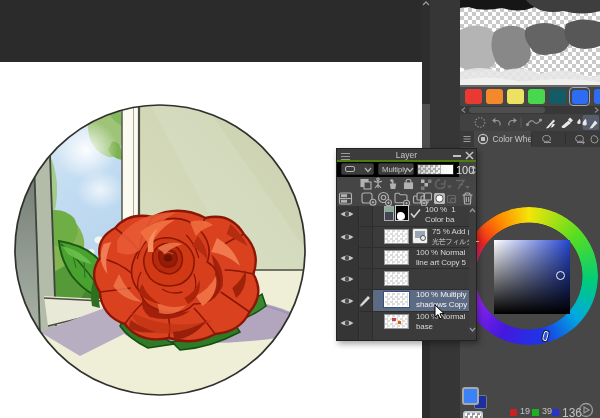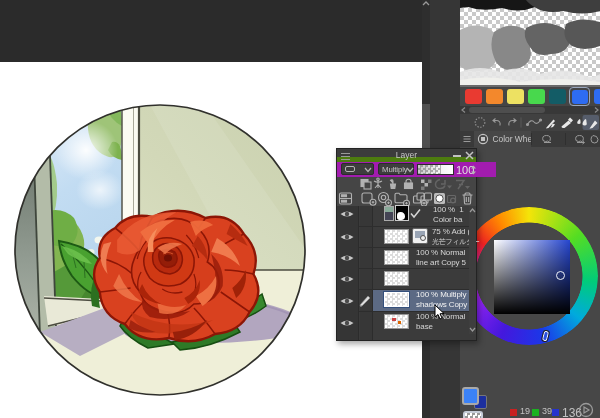--- a/index.html
+++ b/index.html
@@ -237,32 +237,32 @@
 <path d="M152 282 Q158 296 172 302 Q156 300 148 290 Z" fill="#ab2409"></path>
 <path d="M196 296 Q208 290 212 278 Q214 294 200 302 Z" fill="#ab2409"></path>
 <path d="M168 246 Q180 238 194 242 Q182 246 176 252 Z" fill="#f07a4e" opacity="0.85"></path>
 </g>
       </g>
 </g>
 <circle cx="160" cy="250" r="145" fill="none" stroke="#30302c" stroke-width="1.7"></circle>
 </svg>
 
 <div class="abs" id="layerpanel" style="left:336px;top:148px;width:141px;height:193px;background:#434343;border:1px solid #232323;box-shadow:2px 3px 6px rgba(0,0,0,0.35)">
-<div class="abs" style="left:0;top:0;width:139px;height:13px;background:#3c3c3c;border-bottom:5px solid #4d7c0f">
+<div class="abs" style="left:0;top:0;width:139px;height:13px;background:#3c3c3c;border-bottom:2px solid #4d7c0f">
 <svg class="abs" style="left:3px;top:2.5px" width="12" height="9">
         <path d="M1 1.5 H10 M1 4.5 H10 M1 7.5 H10" stroke="#9a9a9a" stroke-width="1.1"></path>
       </svg>
 <div class="abs" style="left:0;right:0;top:1px;text-align:center;color:#c8c8c8;font-size:8.5px">Layer</div>
 <div class="abs" style="left:116px;top:6px;width:8px;height:1.6px;background:#c2c2c2"></div>
 <svg class="abs" style="left:128px;top:2px" width="10" height="10">
         <path d="M1 1 L8 8 M8 1 L1 8" stroke="#c2c2c2" stroke-width="1.5"></path>
       </svg>
 </div>
 
-<div class="abs" style="left:0;top:13px;width:159px;height:15px;background:#a21caf">
+<div class="abs" style="left:0;top:13px;width:122px;height:15px;background:#000000">
 <div class="abs" style="left:4px;top:1px;width:33px;height:12px;background:#3d3d3d;border:1px solid #2c2c2c;border-radius:2px">
 <div class="abs" style="left:3px;top:2px;width:10px;height:6px;border:1.3px solid #b5b5b5;border-radius:2px"></div>
 <svg class="abs" style="left:22px;top:3px" width="8" height="6">
           <path d="M1 1 L4 4.5 L7 1" stroke="#b5b5b5" stroke-width="1.2" fill="none"></path>
         </svg>
 </div>
 <div class="abs" style="left:41px;top:1px;width:36px;height:12px;background:#3d3d3d;border:1px solid #2c2c2c;border-radius:2px">
 <div class="abs" style="left:3px;top:1px;color:#c8c8c8;font-size:7.8px;letter-spacing:-0.1px">Multiply</div>
 <svg class="abs" style="left:27px;top:3px" width="8" height="6">
           <path d="M1 1 L4 4.5 L7 1" stroke="#b5b5b5" stroke-width="1.2" fill="none"></path>
@@ -353,21 +353,21 @@
 .sep{position:absolute;left:22px;width:117px;height:1px;background:#2d2d2d}
 </style>
 
 <div class="abs" style="left:48px;top:58px;width:9px;height:13px;background:linear-gradient(135deg,#4a8 0 50%,#567 50%)"></div>
 <div class="abs" style="left:47px;top:57px;width:10px;height:15px;border:1px solid #aaa;background:linear-gradient(180deg,#8a9 0 40%,#445 40%)"></div>
 <div class="abs" style="left:58px;top:56px;width:14px;height:16px;background:#000;border:1px solid #ccc"></div>
 <div class="abs" style="left:60px;top:63px;width:8px;height:8px;background:#fff;border-radius:45% 55% 50% 35%"></div>
 <svg class="abs" style="left:73px;top:59px" width="11" height="11">
       <path d="M1 5.5 L4 9 L10 1.5" stroke="#d6d6d6" stroke-width="1.5" fill="none"></path>
     </svg>
-<div class="t1" style="left:96px;top:56px">100 %&nbsp;&nbsp;1<br>Color ba</div>
+<div class="t1" style="left:88px;top:56px">100 %&nbsp;&nbsp;1<br>Color ba</div>
 <div class="sep" style="top:77px"></div>
 
 <div class="thumb" style="top:80px"></div>
 <div class="abs" style="left:75px;top:79px;width:16px;height:16px;background:#f0f0f0;border:1px solid #666;border-radius:2px">
 <div class="abs" style="left:2px;top:2px;width:10px;height:7px;background:#9aa5b5"></div>
 <div class="abs" style="left:7px;top:6px;width:6px;height:6px;border:1.4px solid #555;border-radius:50%;background:#eee"></div>
 </div>
 <div class="t1" style="left:95px;top:78px">75 % Add (<br><span style="font-size:7px;letter-spacing:-0.3px">光芒フィルター</span></div>
 <div class="sep" style="top:98px"></div>
 

